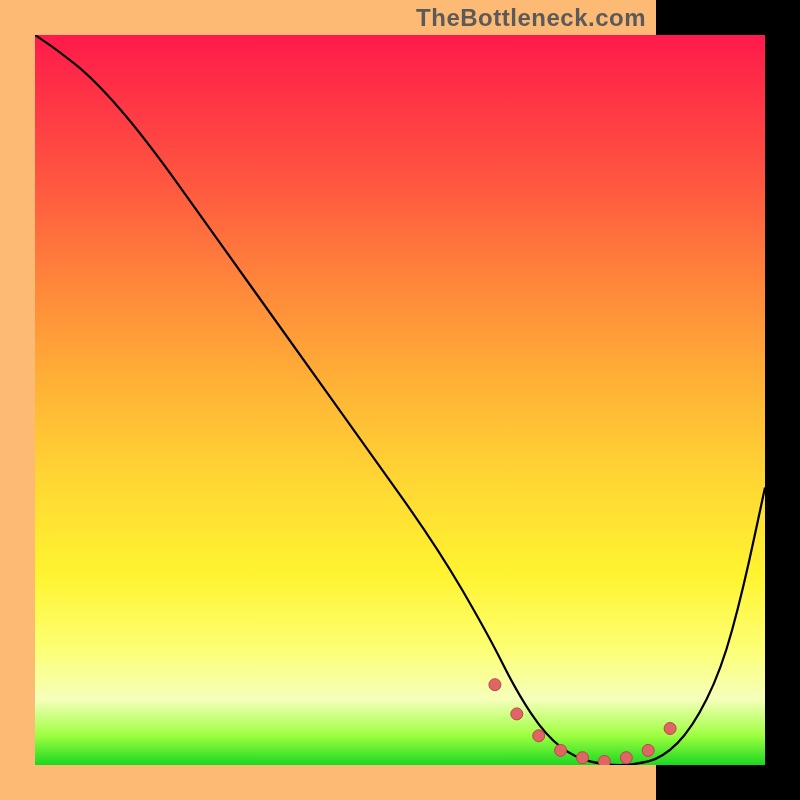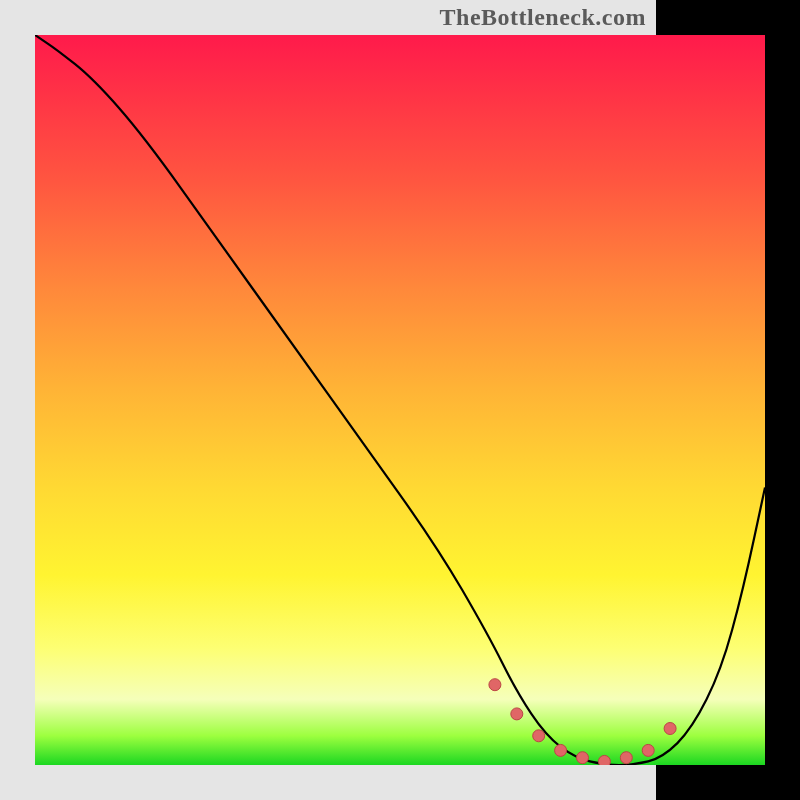--- a/index.html
+++ b/index.html
@@ -8,22 +8,21 @@
     width: 800px;
     height: 800px;
     background: #000;
     overflow: hidden;
     font-family: Arial, Helvetica, sans-serif;
   }
   .frame {
     position: relative;
     width: 656px;
     height: 800px;
-    background: #e5e5e5;
-    font-family: Liberation Serif, serif;
+    background: #fdba74;
   }
   .watermark {
     position: absolute;
     top: 4px;
     right: 10px;
     color: #5a5a5a;
     font-size: 24px;
     font-weight: 600;
     letter-spacing: 0.5px;
     z-index: 10;

